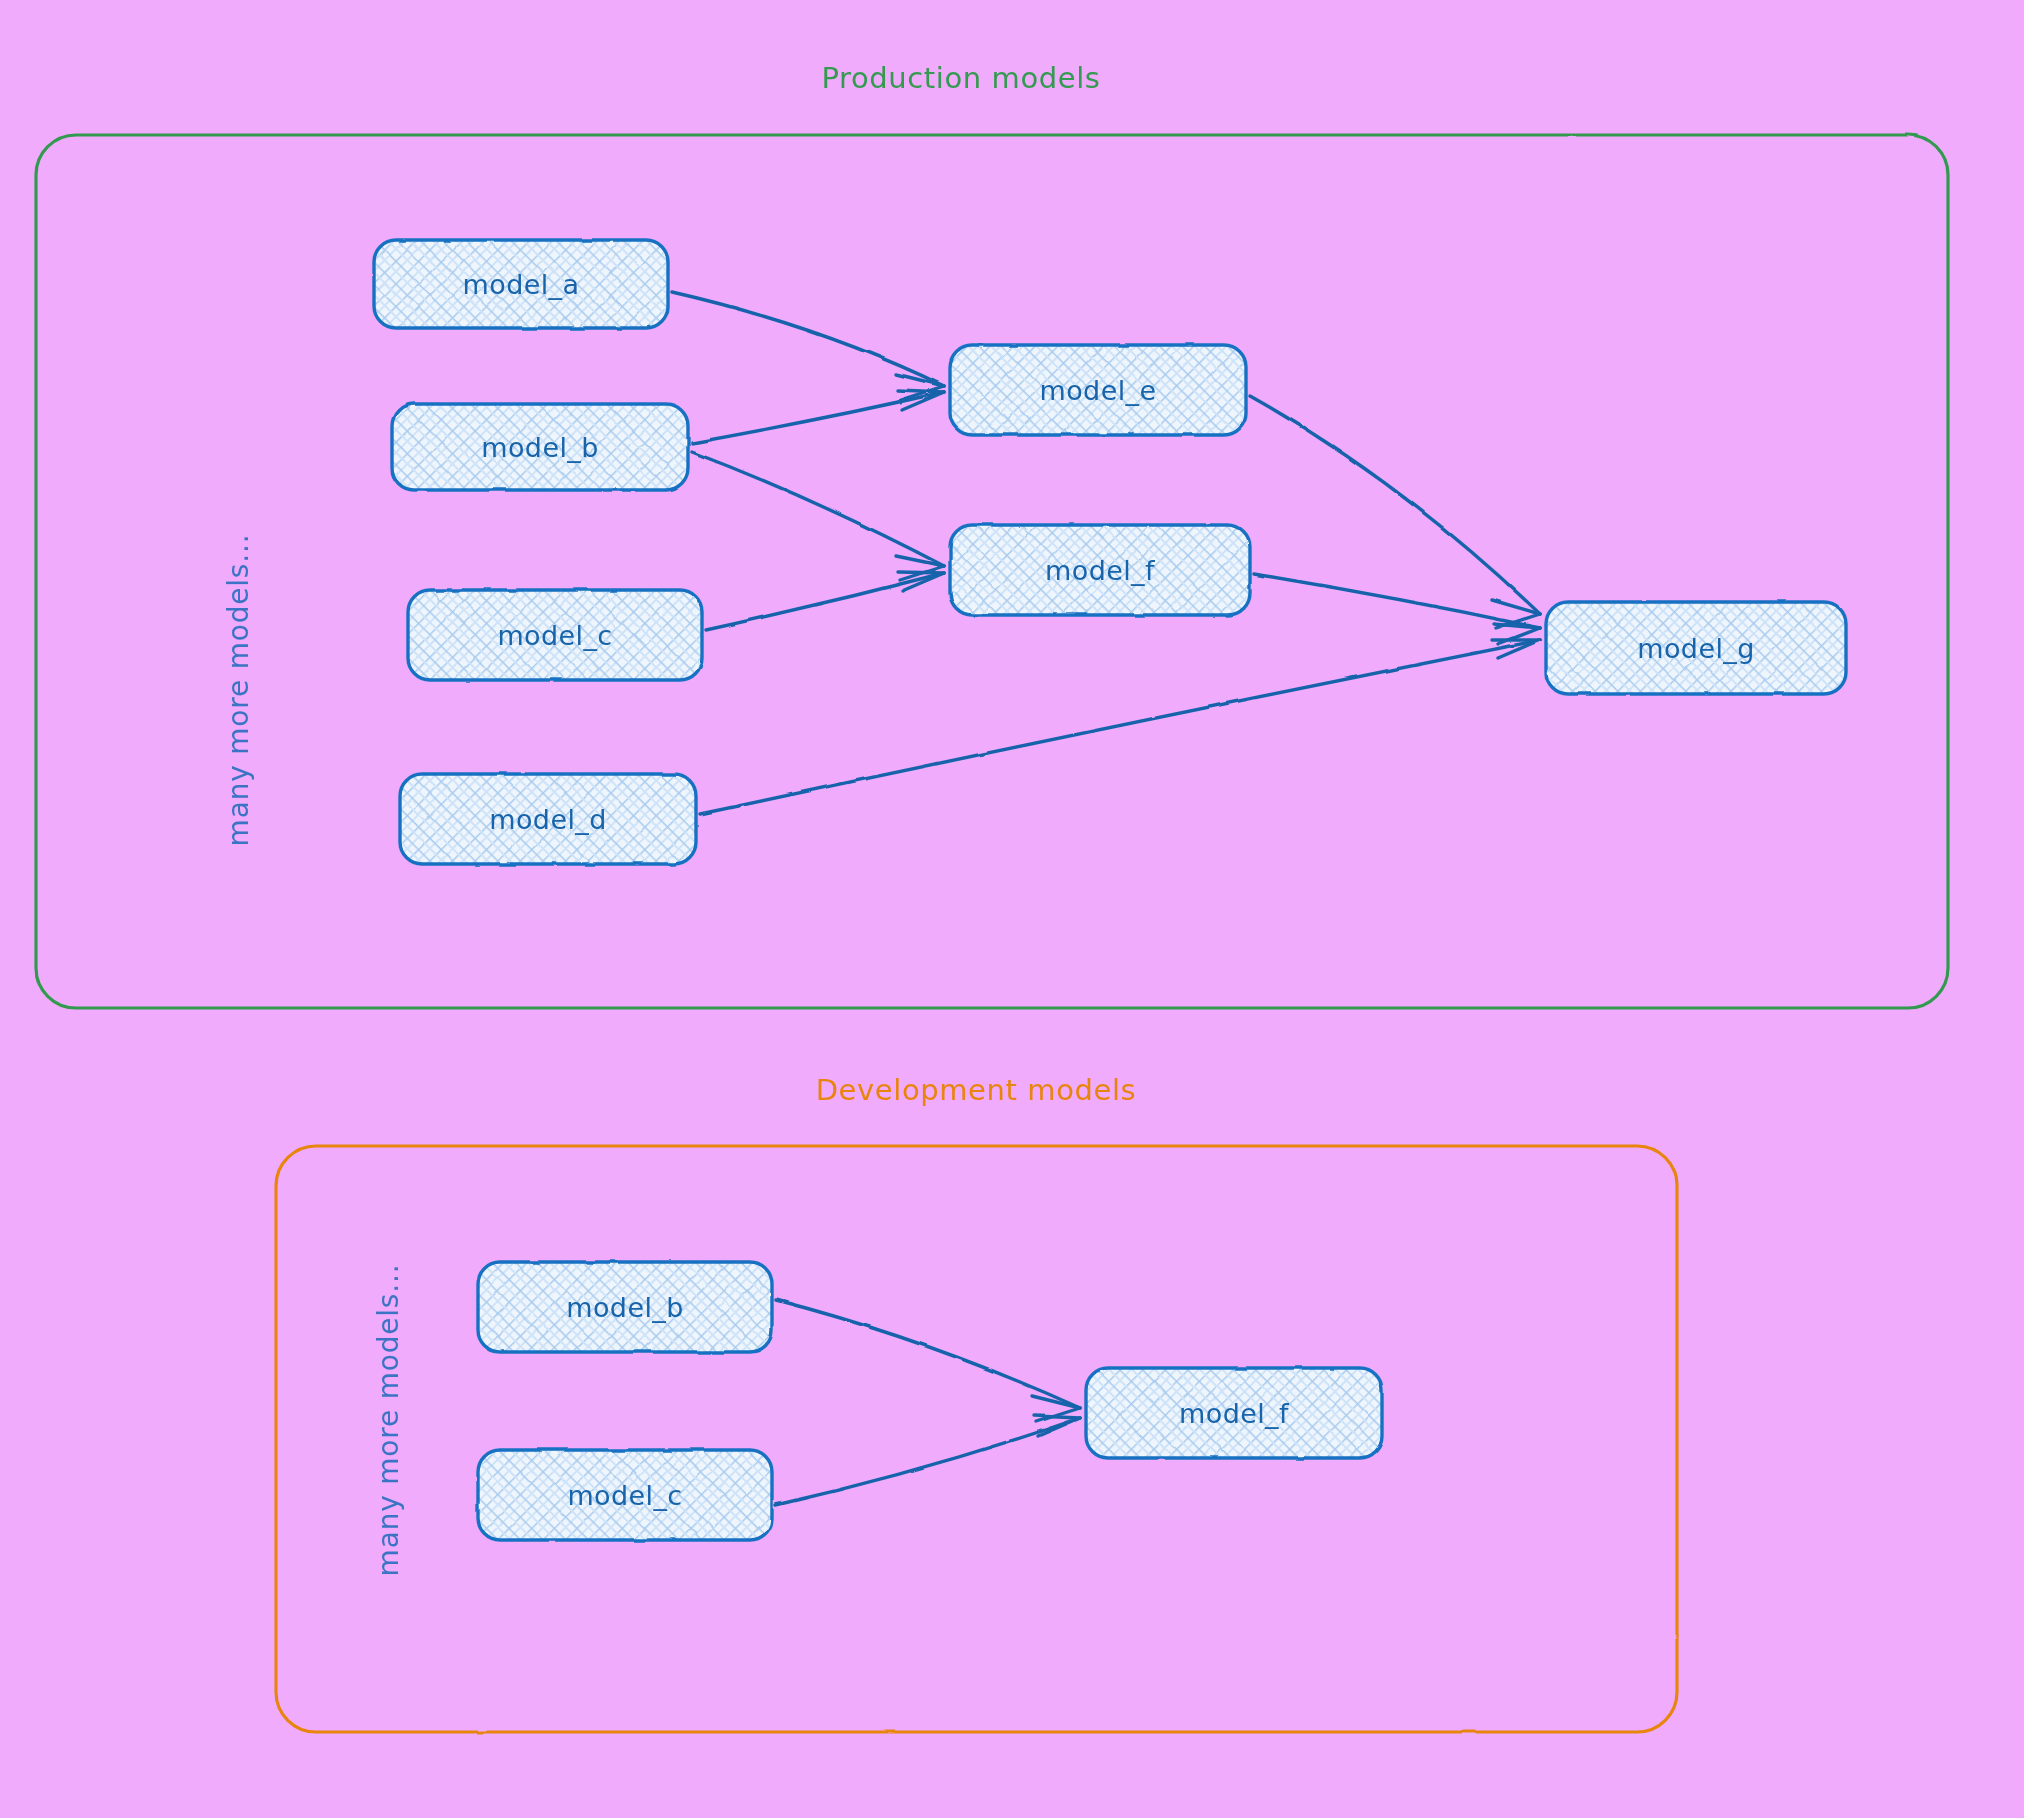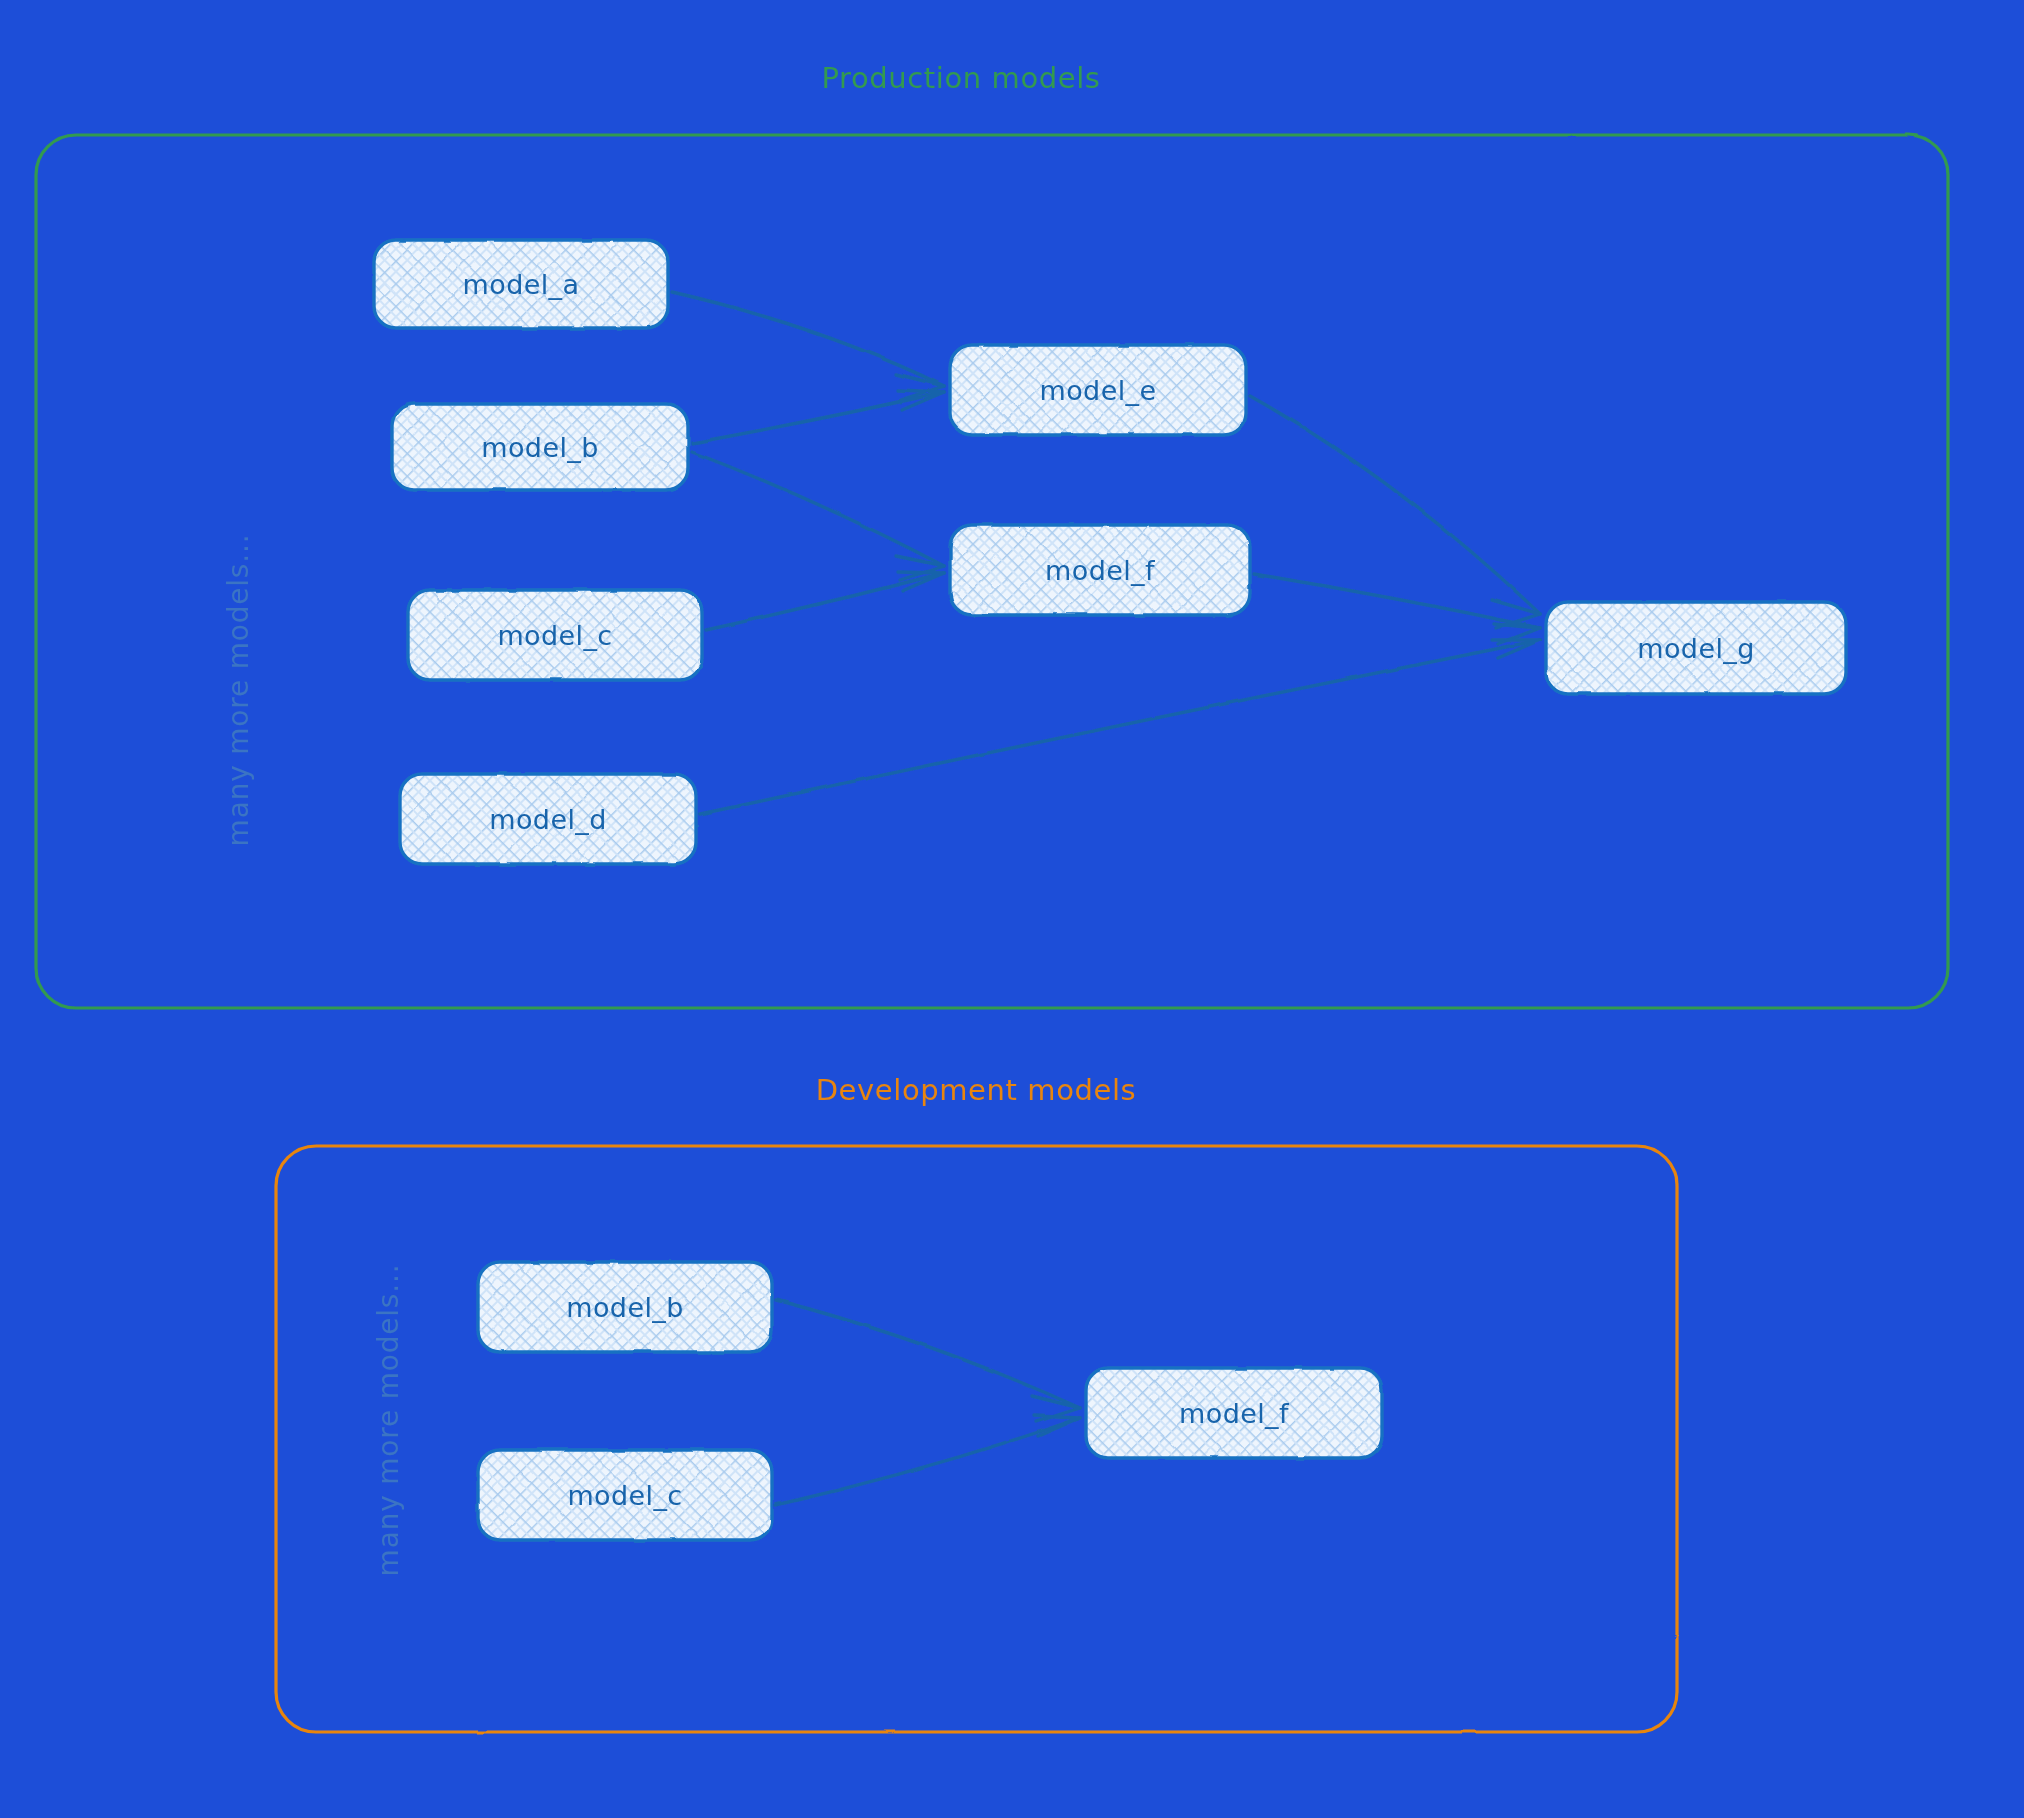--- a/index.html
+++ b/index.html
@@ -10,21 +10,21 @@
   body {
     width: 2024px;
     height: 1818px;
     font-family: "DejaVu Sans", sans-serif;
     overflow: hidden;
   }
   #canvas {
     position: relative;
     width: 2024px;
     height: 1818px;
-    background: #1d4ed8;
+    background: #f0abfc;
     text-align: right;
   }
   svg.diagram {
     position: absolute;
     top: 0;
     left: 0;
     width: 2024px;
     height: 1818px;
   }
   .frame-label {

